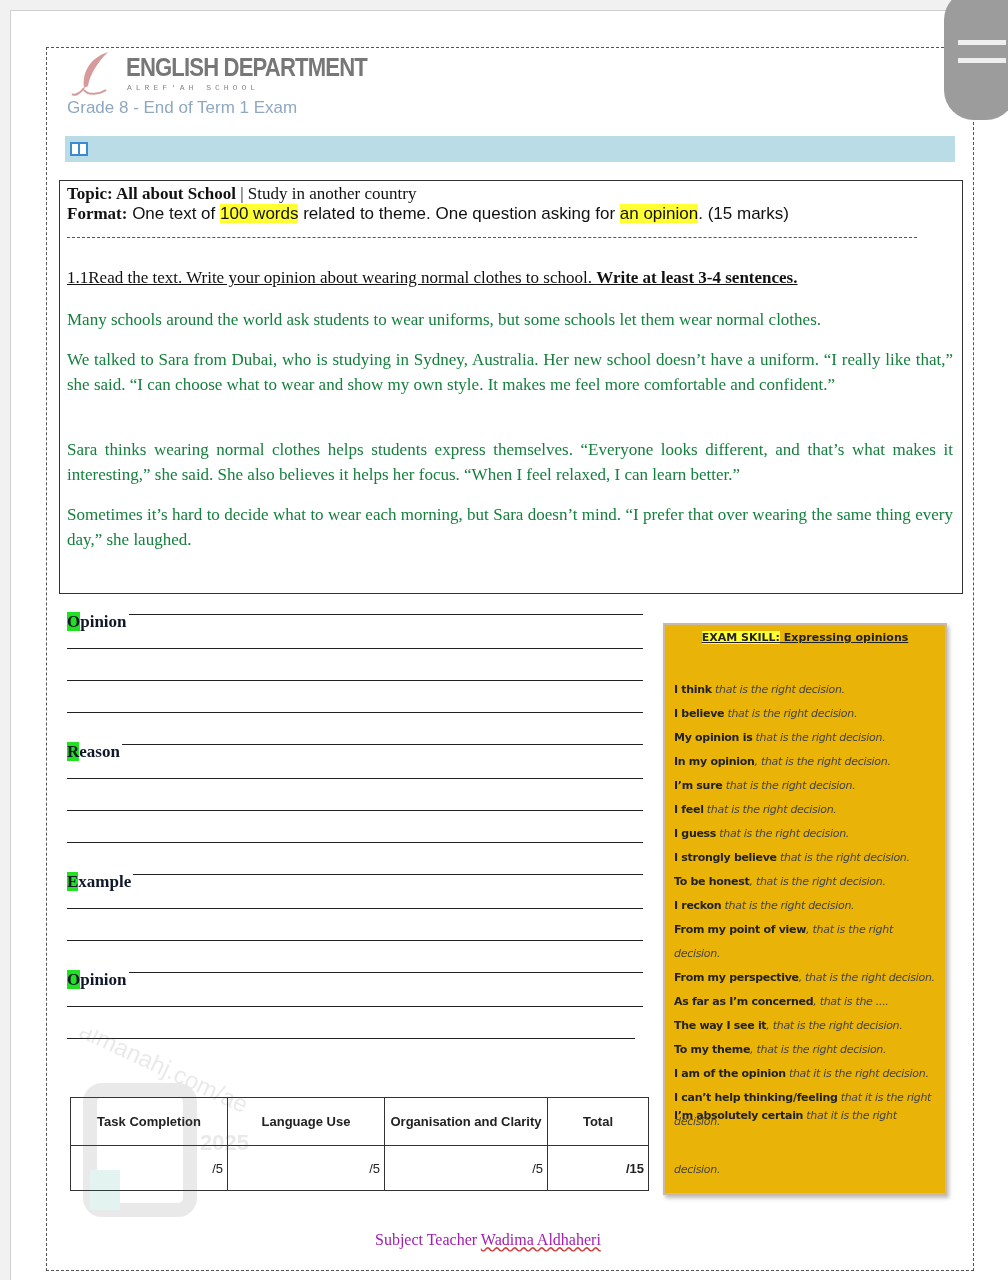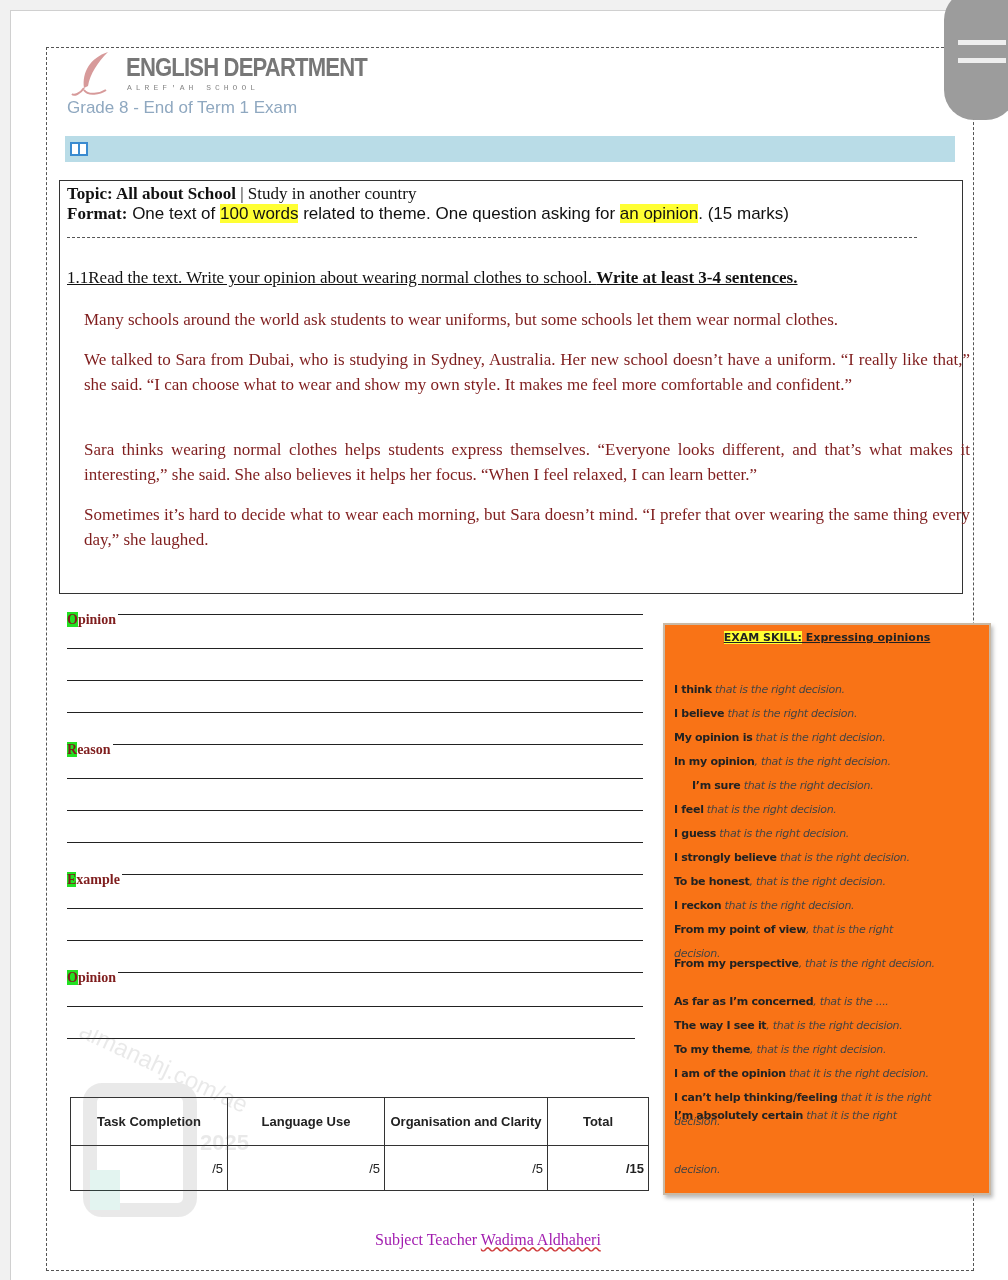--- a/index.html
+++ b/index.html
@@ -13,25 +13,25 @@
   .banner { position:absolute; left:65px; top:136px; width:890px; height:26px; background:#b9dce7; display:flex; align-items:center; font-weight:bold; font-size:17px; color:#111; }
   .book-icon { width:18px; height:14px; margin:0 8px 0 5px; border:2px solid #3a8bd0; background:#fff; box-sizing:border-box; position:relative; }
   .book-icon::after { content:""; position:absolute; left:6px; top:0; width:2px; height:10px; background:#3a8bd0; }
   .main-box { position:absolute; left:59px; top:180px; width:902px; height:412px; border:1px solid #333; }
   .topic { position:absolute; left:67px; top:184px; font-size:17px; color:#111; }
   .format { position:absolute; left:67px; top:204px; font-size:17px; color:#111; }
   .format .sans { font-family:"Liberation Sans", sans-serif; }
   .hl { background:#ffff33; }
   .sep { position:absolute; left:67px; top:237px; width:850px; border-top:1px dashed #555; }
   .instruction { position:absolute; left:67px; top:268px; font-size:17px; text-decoration:underline; color:#111; }
-  .para { position:absolute; left:67px; width:886px; font-size:17px; line-height:24.5px; color:#7f1d1d; text-align:justify;margin-left:17px; }
+  .para { position:absolute; left:67px; width:886px; font-size:17px; line-height:24.5px; color:#15803d; text-align:justify; }
   .wline { position:absolute; left:67px; width:576px; border-bottom:1px solid #222; }
-  .wlabel { position:absolute; left:67px; font-size:14px; font-weight:bold; color:#7f1d1d; background:#fff; padding-right:2px; }
+  .wlabel { position:absolute; left:67px; font-size:17px; font-weight:bold; color:#0f172a; background:#fff; padding-right:2px; }
   .gl { background:#22e022; }
-  .skill-box { position:absolute; left:663px; top:623px; width:280px; height:568px; border:2px solid #c9b9a5; box-shadow:2px 3px 4px #bbb; background:#f97316; font-family:"DejaVu Sans", sans-serif;padding-left:44px; }
+  .skill-box { position:absolute; left:663px; top:623px; width:280px; height:568px; border:2px solid #c9b9a5; box-shadow:2px 3px 4px #bbb; background:#eab308; font-family:"DejaVu Sans", sans-serif; }
   .skill-title { position:absolute; left:0; width:100%; top:6px; text-align:center; font-size:11px; font-weight:bold; text-decoration:underline; color:#222; }
   .skill-line { position:absolute; left:9px; font-size:11px; color:#222; white-space:nowrap; letter-spacing:-0.3px; }
   .skill-line b { font-weight:bold; }
   .skill-line i { color:#444; }
   table.marks { position:absolute; left:70px; top:1097px; border-collapse:collapse; font-family:"Liberation Sans", sans-serif; font-size:13px; }
   table.marks td { border:1px solid #333; }
   table.marks .hd td { height:45px; text-align:center; font-weight:bold; color:#222;margin-top:47px; }
   table.marks .val td { height:42px; text-align:right; padding-right:4px; color:#222; }
   .teacher { position:absolute; left:375px; top:1231px; font-size:16px; color:#a21caf; }
   .teacher .sq { text-decoration:underline wavy #d04040; }
@@ -88,29 +88,29 @@
 <div class="wlabel" style="top:872px"><span class="gl">E</span><span>xample</span></div>
 <div class="wlabel" style="top:970px"><span class="gl">O</span><span>pinion</span></div>
 
 <div class="skill-box">
   <div class="skill-title"><span class="hl">EXAM SKILL:</span><span> Expressing opinions</span></div>
   <div id="skill-lines">
       <div class="skill-line" style="top: 58px;"><b>I think</b><i> that is the right decision.</i></div>
       <div class="skill-line" style="top: 82px;"><b>I believe</b><i> that is the right decision.</i></div>
       <div class="skill-line" style="top: 106px;"><b>My opinion is</b><i> that is the right decision.</i></div>
       <div class="skill-line" style="top: 130px;"><b>In my opinion</b><i>, that is the right decision.</i></div>
-      <div class="skill-line" style="top: 154px; margin-left: 18px;"><b>I’m sure</b><i> that is the right decision.</i></div>
+      <div class="skill-line" style="top: 154px;"><b>I’m sure</b><i> that is the right decision.</i></div>
       <div class="skill-line" style="top: 178px;"><b>I feel</b><i> that is the right decision.</i></div>
       <div class="skill-line" style="top: 202px;"><b>I guess</b><i> that is the right decision.</i></div>
       <div class="skill-line" style="top: 226px;"><b>I strongly believe</b><i> that is the right decision.</i></div>
       <div class="skill-line" style="top: 250px;"><b>To be honest</b><i>, that is the right decision.</i></div>
       <div class="skill-line" style="top: 274px;"><b>I reckon</b><i> that is the right decision.</i></div>
       <div class="skill-line" style="top: 298px;"><b>From my point of view</b><i>, that is the right</i></div>
       <div class="skill-line" style="top: 322px;"><b></b><i>decision.</i></div>
-      <div class="skill-line" style="top: 332px; text-align: right;"><b>From my perspective</b><i>, that is the right decision.</i></div>
+      <div class="skill-line" style="top: 346px; text-align: right;"><b>From my perspective</b><i>, that is the right decision.</i></div>
       <div class="skill-line" style="top: 370px;"><b>As far as I’m concerned</b><i>, that is the ....</i></div>
       <div class="skill-line" style="top: 394px;"><b>The way I see it</b><i>, that is the right decision.</i></div>
       <div class="skill-line" style="top: 418px;"><b>To my theme</b><i>, that is the right decision.</i></div>
       <div class="skill-line" style="top: 442px;"><b>I am of the opinion</b><i> that it is the right decision.</i></div>
       <div class="skill-line" style="top: 466px;"><b>I can’t help thinking/feeling</b><i> that it is the right</i></div>
       <div class="skill-line" style="top: 490px;"><b></b><i>decision.</i></div>
       <div class="skill-line" style="top: 484px;"><b>I’m absolutely certain</b><i> that it is the right</i></div>
       <div class="skill-line" style="top: 538px;"><b></b><i>decision.</i></div>
     </div>
 </div>

